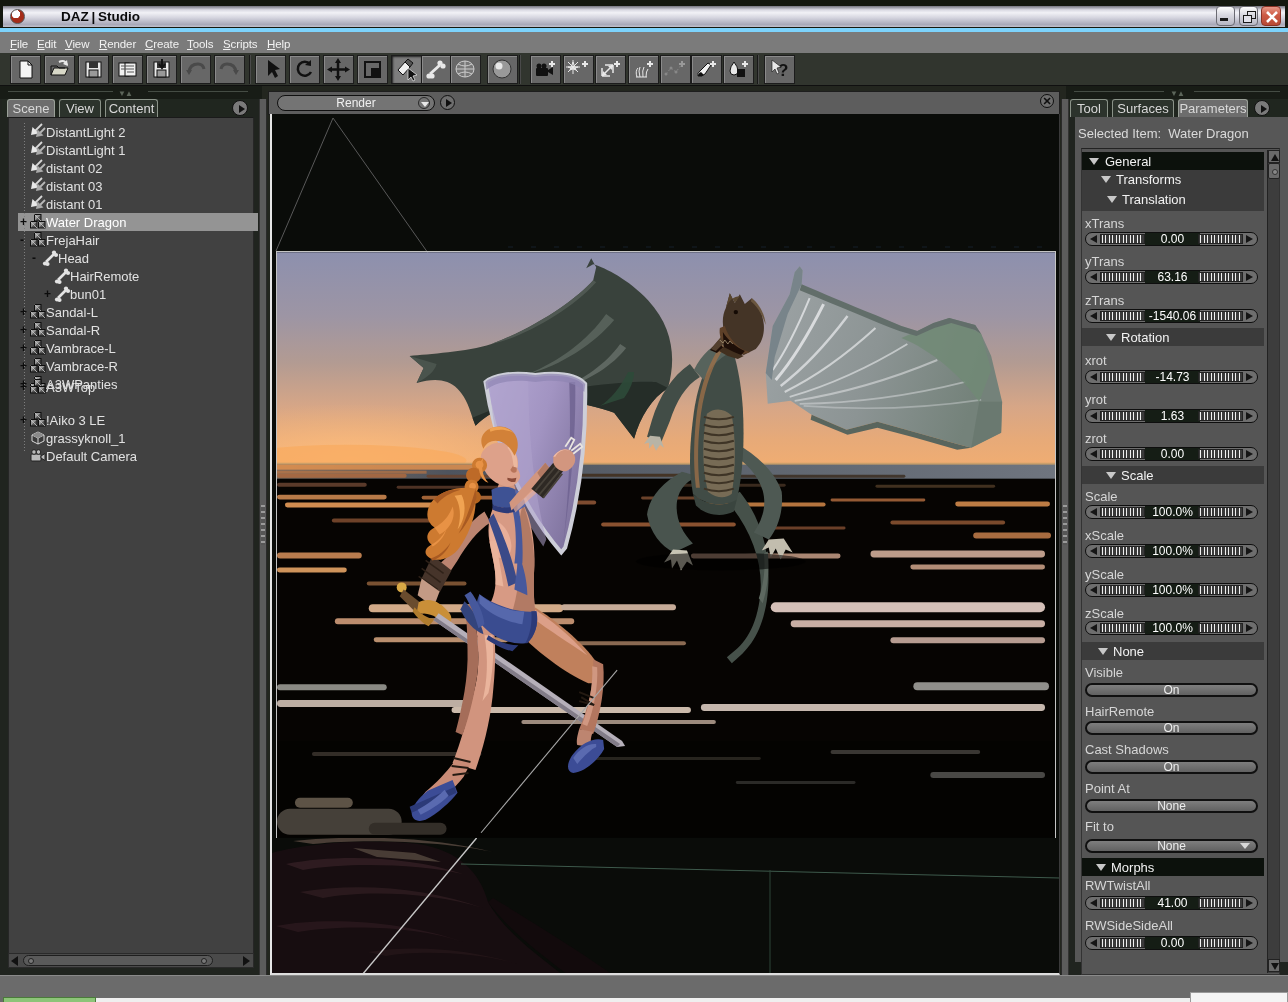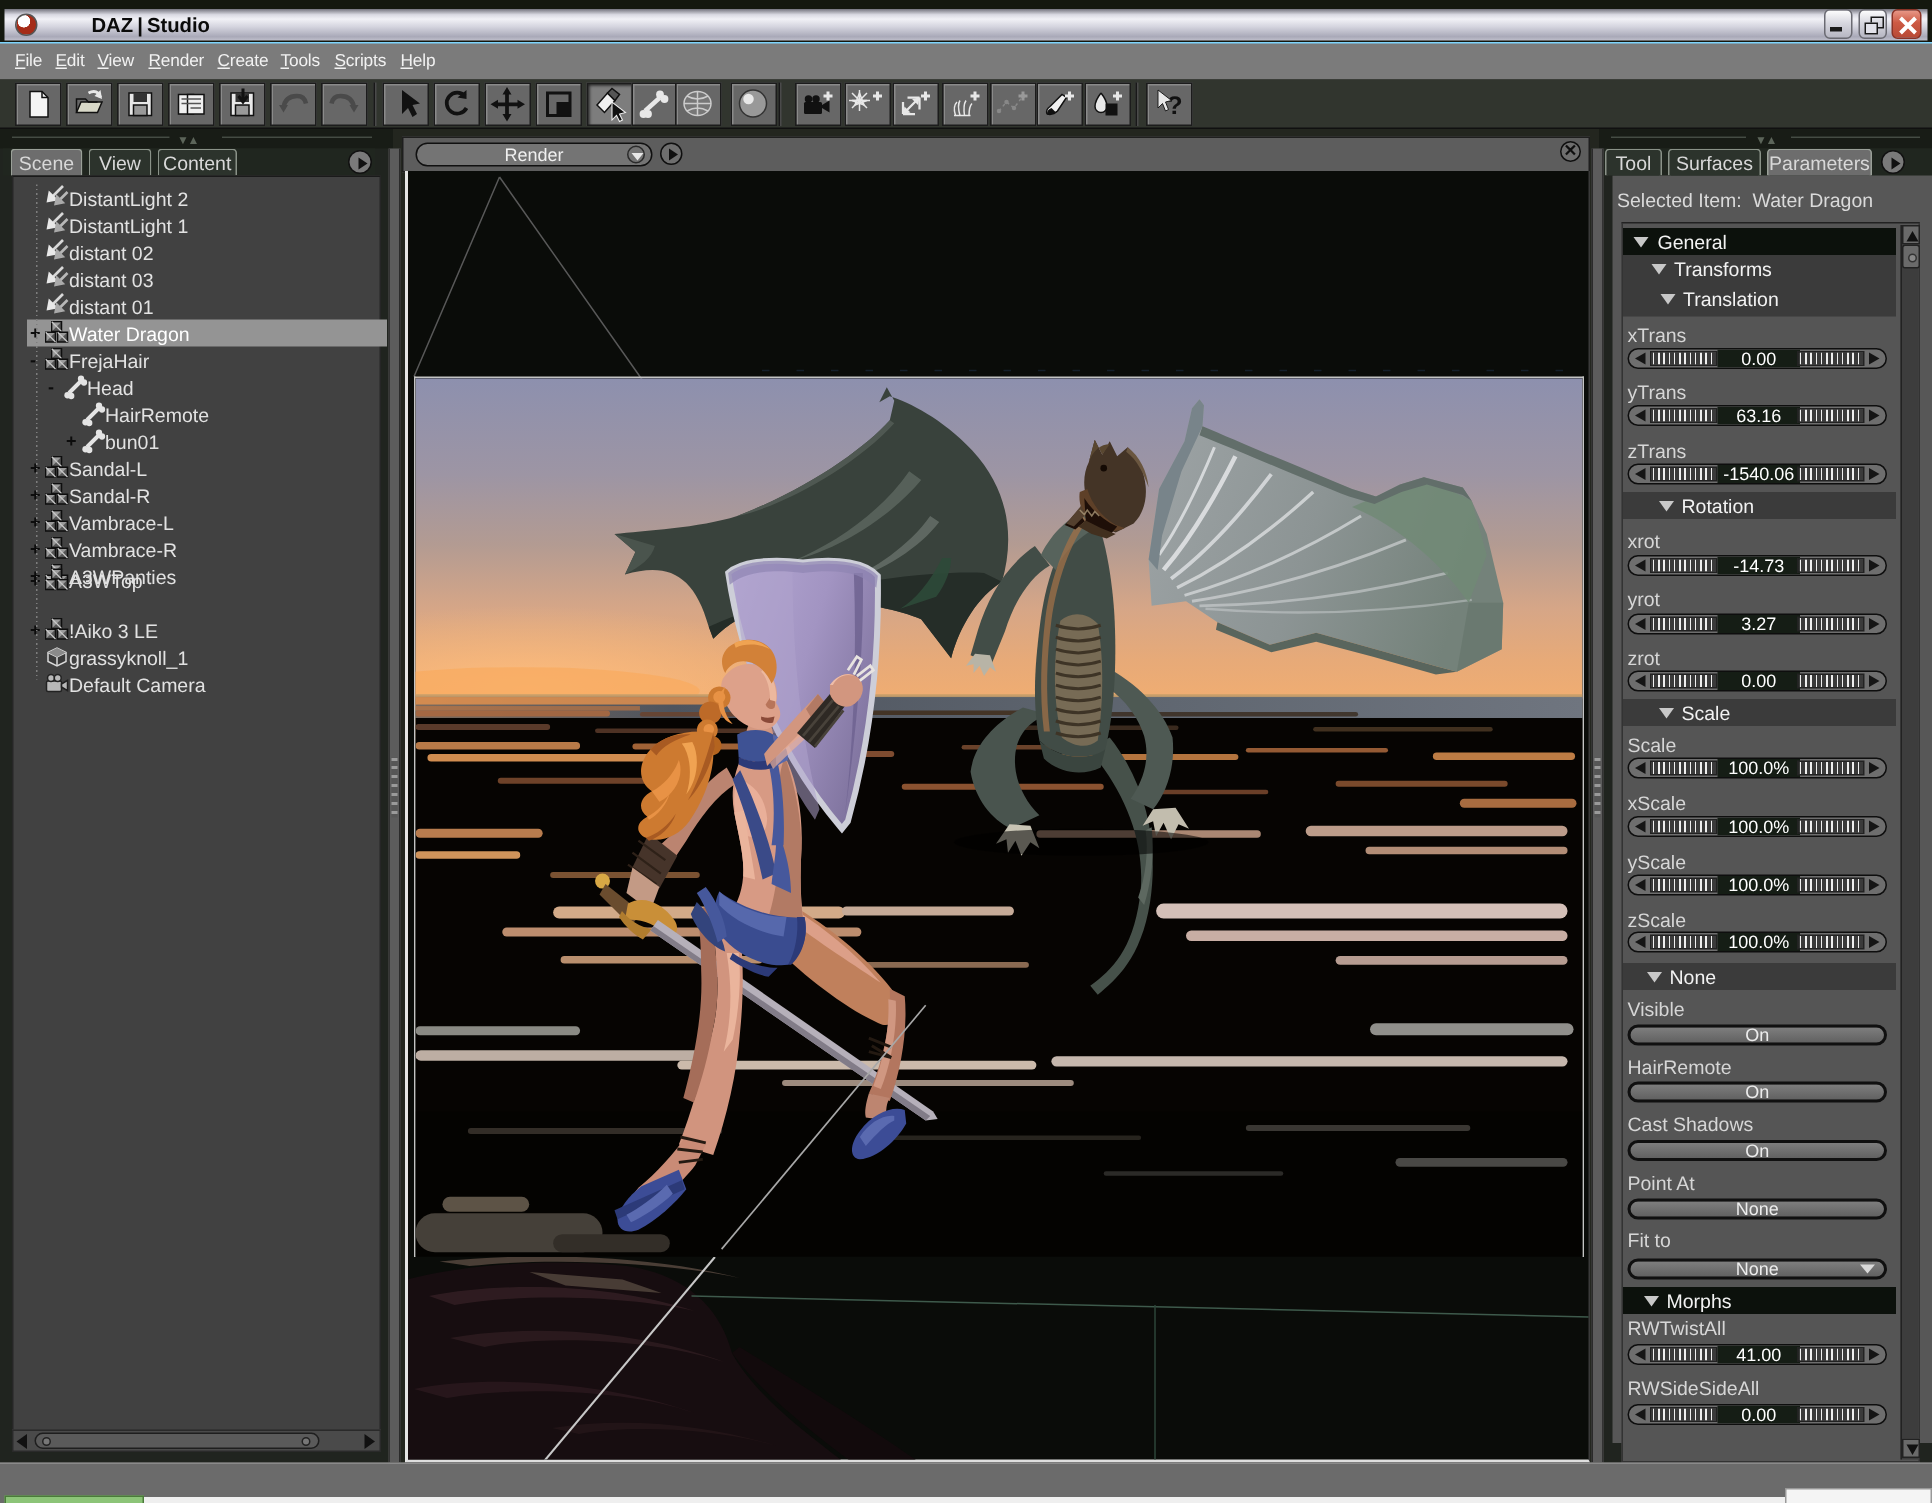--- a/index.html
+++ b/index.html
@@ -16,21 +16,21 @@
 .tbtn { position:absolute; top:0px; width:19px; height:20px; border-radius:4px; border:1px solid #6a6a72;
   background:linear-gradient(to bottom,#fdfdfd 0%,#d8d8e0 45%,#b6b6c2 100%); }
 #btnmin { left:1216px; } #btnmax { left:1239px; }
 #btnclose { left:1261px; width:20px; background:linear-gradient(to bottom,#e89888 0%,#cd5a44 45%,#b84a36 100%); border-color:#8a3326; }
 #btnmin:after { content:""; position:absolute; left:3px; bottom:4px; width:8px; height:3px; background:#1a1a1a; }
 #btnmax:after { content:""; position:absolute; left:3px; top:8px; width:7px; height:6px; border:1.5px solid #1a1a1a; background:#e2e2ea; }
 #btnmax:before { content:""; position:absolute; left:7px; top:4px; width:7px; height:6px; border:1.5px solid #1a1a1a; }
 #btnclose svg { position:absolute; left:2px; top:2px; }
 
 
-#menubar { position:absolute; left:0; top:28px; width:1288px; height:25px; background:#7b7b7b; border-top:1px solid #7dd3fc; }
+#menubar { position:absolute; left:0; top:28px; width:1288px; height:25px; background:#7b7b7b; border-top:4px solid #7dd3fc; }
 #menubar span { position:absolute; top:6px; font-size:11.5px; letter-spacing:-0.1px; color:#f2f2f2; }
 #menubar u { text-decoration:underline; }
 
 
 #toolbar { position:absolute; left:0; top:53px; width:1288px; height:33px; background:#31352e; border-bottom:1px solid #101010; }
 .tb { position:absolute; top:2px; width:31px; height:29px; background:#676767; border:1px solid #1c1c1c; box-shadow:inset 1px 1px 0 #8a8a8a; }
 .tb.active { background:#7d7d7d; box-shadow:inset 1px 1px 2px #222; }
 .tb svg { position:absolute; left:0; top:0; }
 
 
@@ -985,21 +985,21 @@
             <span class="la"></span>
             <span class="rib l"></span>
             <span class="val">-14.73</span>
             <span class="rib r"></span>
             <span class="ra"></span>
           </div>
 <div class="plabel" style="top:243px">yrot</div>
 <div class="slider" style="top:260px">
             <span class="la"></span>
             <span class="rib l"></span>
-            <span class="val">3.27</span>
+            <span class="val">1.63</span>
             <span class="rib r"></span>
             <span class="ra"></span>
           </div>
 <div class="plabel" style="top:282px">zrot</div>
 <div class="slider" style="top:298px">
             <span class="la"></span>
             <span class="rib l"></span>
             <span class="val">0.00</span>
             <span class="rib r"></span>
             <span class="ra"></span>

